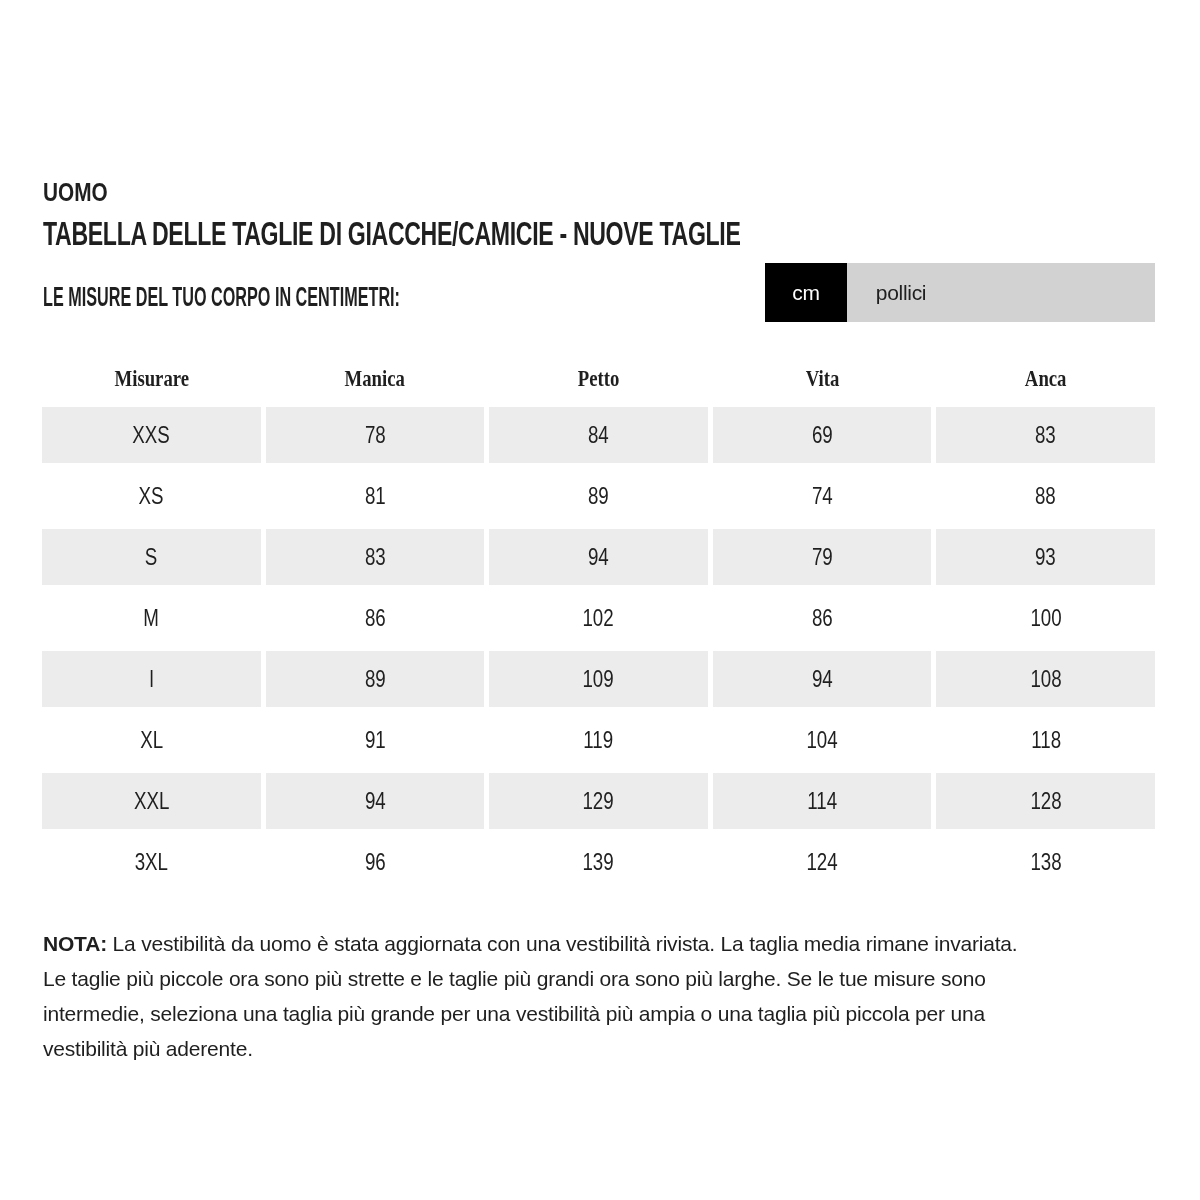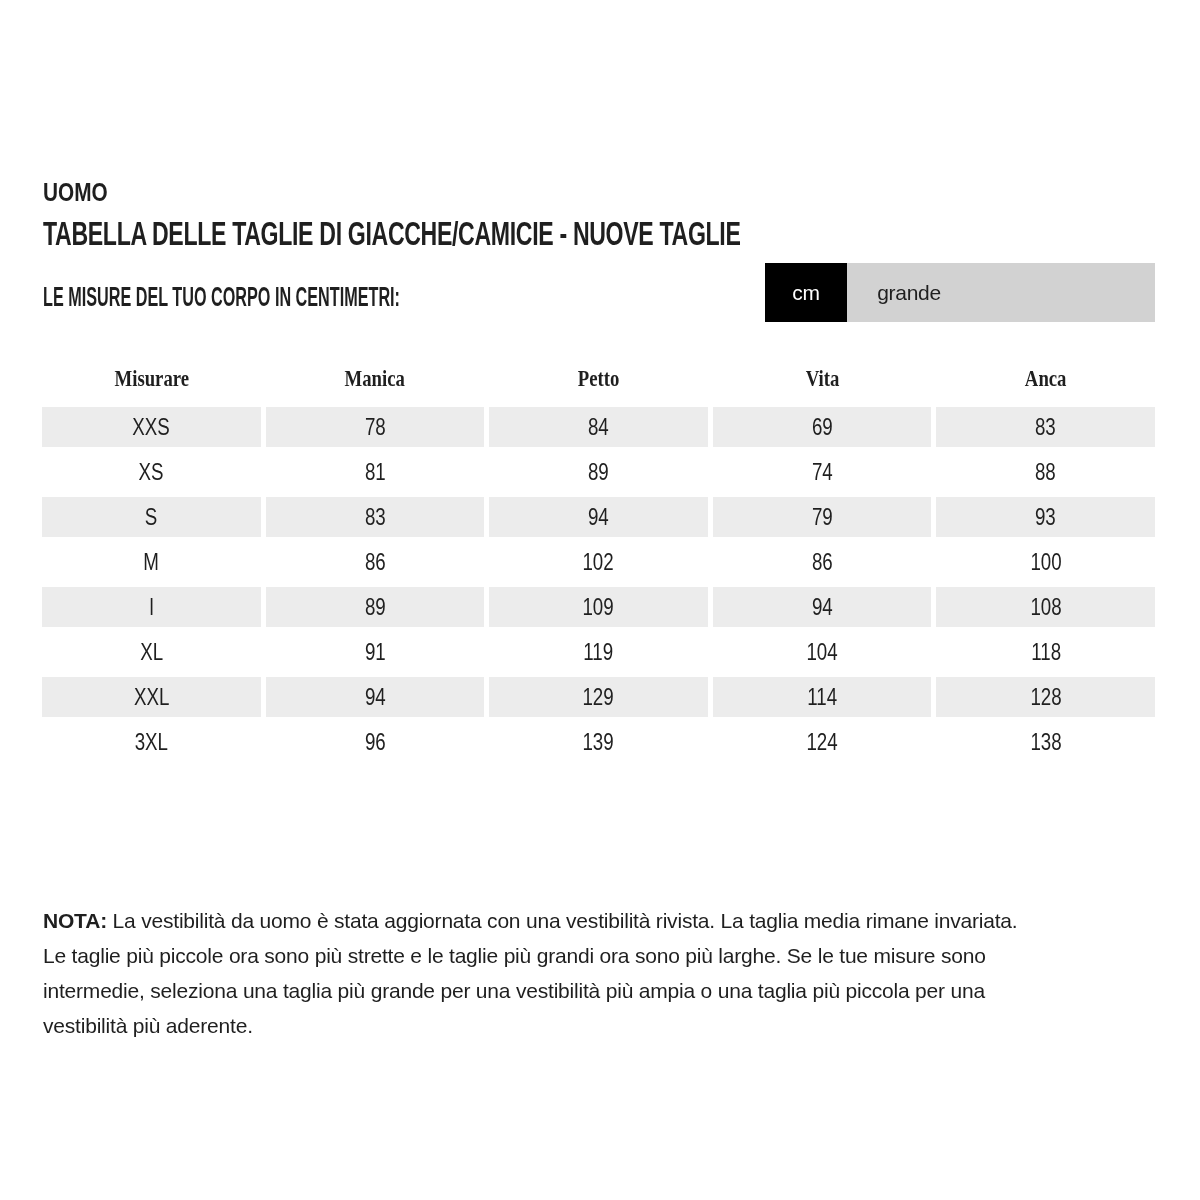--- a/index.html
+++ b/index.html
@@ -34,21 +34,21 @@
   }
   .subtitle {
     position: absolute; left: 43px; top: 282px;
     font-size: 27px; font-weight: bold;
     transform: scaleX(0.60);
   }
 
   .unit-toggle {
     position: absolute; left: 765px; top: 263px;
     width: 390px; height: 59px;
-    display: flex; background: var(--toggle-bg); gap: 8px;
+    display: flex; background: var(--toggle-bg);
   }
   .unit-option {
     display: flex; align-items: center; justify-content: center;
     font-size: 21px; color: var(--text); cursor: pointer;
     letter-spacing: -0.3px;
   }
   .unit-option:nth-child(1) { width: 82px; }
   .unit-option:nth-child(2) { width: 108px; }
   .unit-option:nth-child(3) { flex: 1; }
   .unit-option.selected {
@@ -60,49 +60,49 @@
     position: absolute; left: 37px; top: 350px;
     width: 1123px; table-layout: fixed;
     border-collapse: separate; border-spacing: 5px;
   }
   .size-table th {
     height: 47px; padding: 0;
     font-size: 24px; font-weight: bold;
     text-align: center; vertical-align: middle; font-family: Liberation Serif, serif;
   }
   .size-table td {
-    height: 40px; padding: 4px;
+    height: 53px; padding: 14px;
     font-size: 24px; font-weight: normal;
     text-align: center; vertical-align: middle;
   }
   .size-table tbody tr:nth-child(odd) td { background: var(--row-stripe); }
   .cx { display: inline-block; transform: scaleX(0.78); transform-origin: center; white-space: nowrap; }
 
   .note {
-    position: absolute; left: 43px; top: 903px;
+    position: absolute; left: 43px; top: 926px;
     width: 985px; margin: 0;
     font-size: 21px; line-height: 35px;
     letter-spacing: -0.2px;
   }
   .note strong { font-weight: bold; }
 </style>
 </head>
 <body>
 
 <div class="page">
 
   <div class="category cond">UOMO</div>
 
   <h1 class="title cond">TABELLA DELLE TAGLIE DI GIACCHE/CAMICIE - NUOVE TAGLIE</h1>
 
   <div class="subtitle cond">LE MISURE DEL TUO CORPO IN CENTIMETRI:</div>
 
   <div class="unit-toggle" id="unit-toggle">
       <div class="unit-option selected">cm</div>
-      <div class="unit-option">grande</div>
+      <div class="unit-option">pollici</div>
     </div>
 
   <table class="size-table">
     <thead>
       <tr id="table-head-row">
           <th><span class="cx">Misurare</span></th>
           <th><span class="cx">Manica</span></th>
           <th><span class="cx">Petto</span></th>
           <th><span class="cx">Vita</span></th>
           <th><span class="cx">Anca</span></th>

